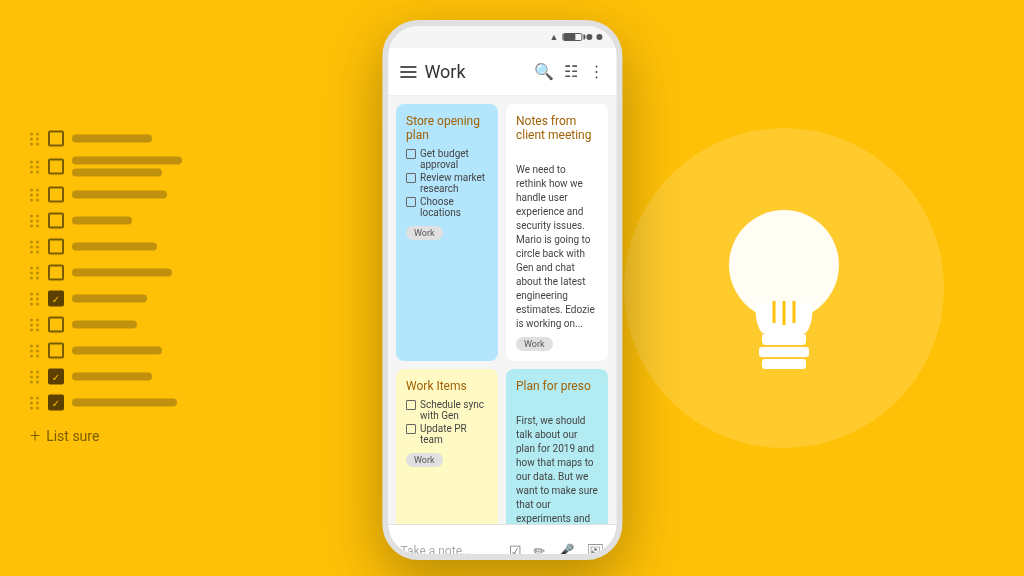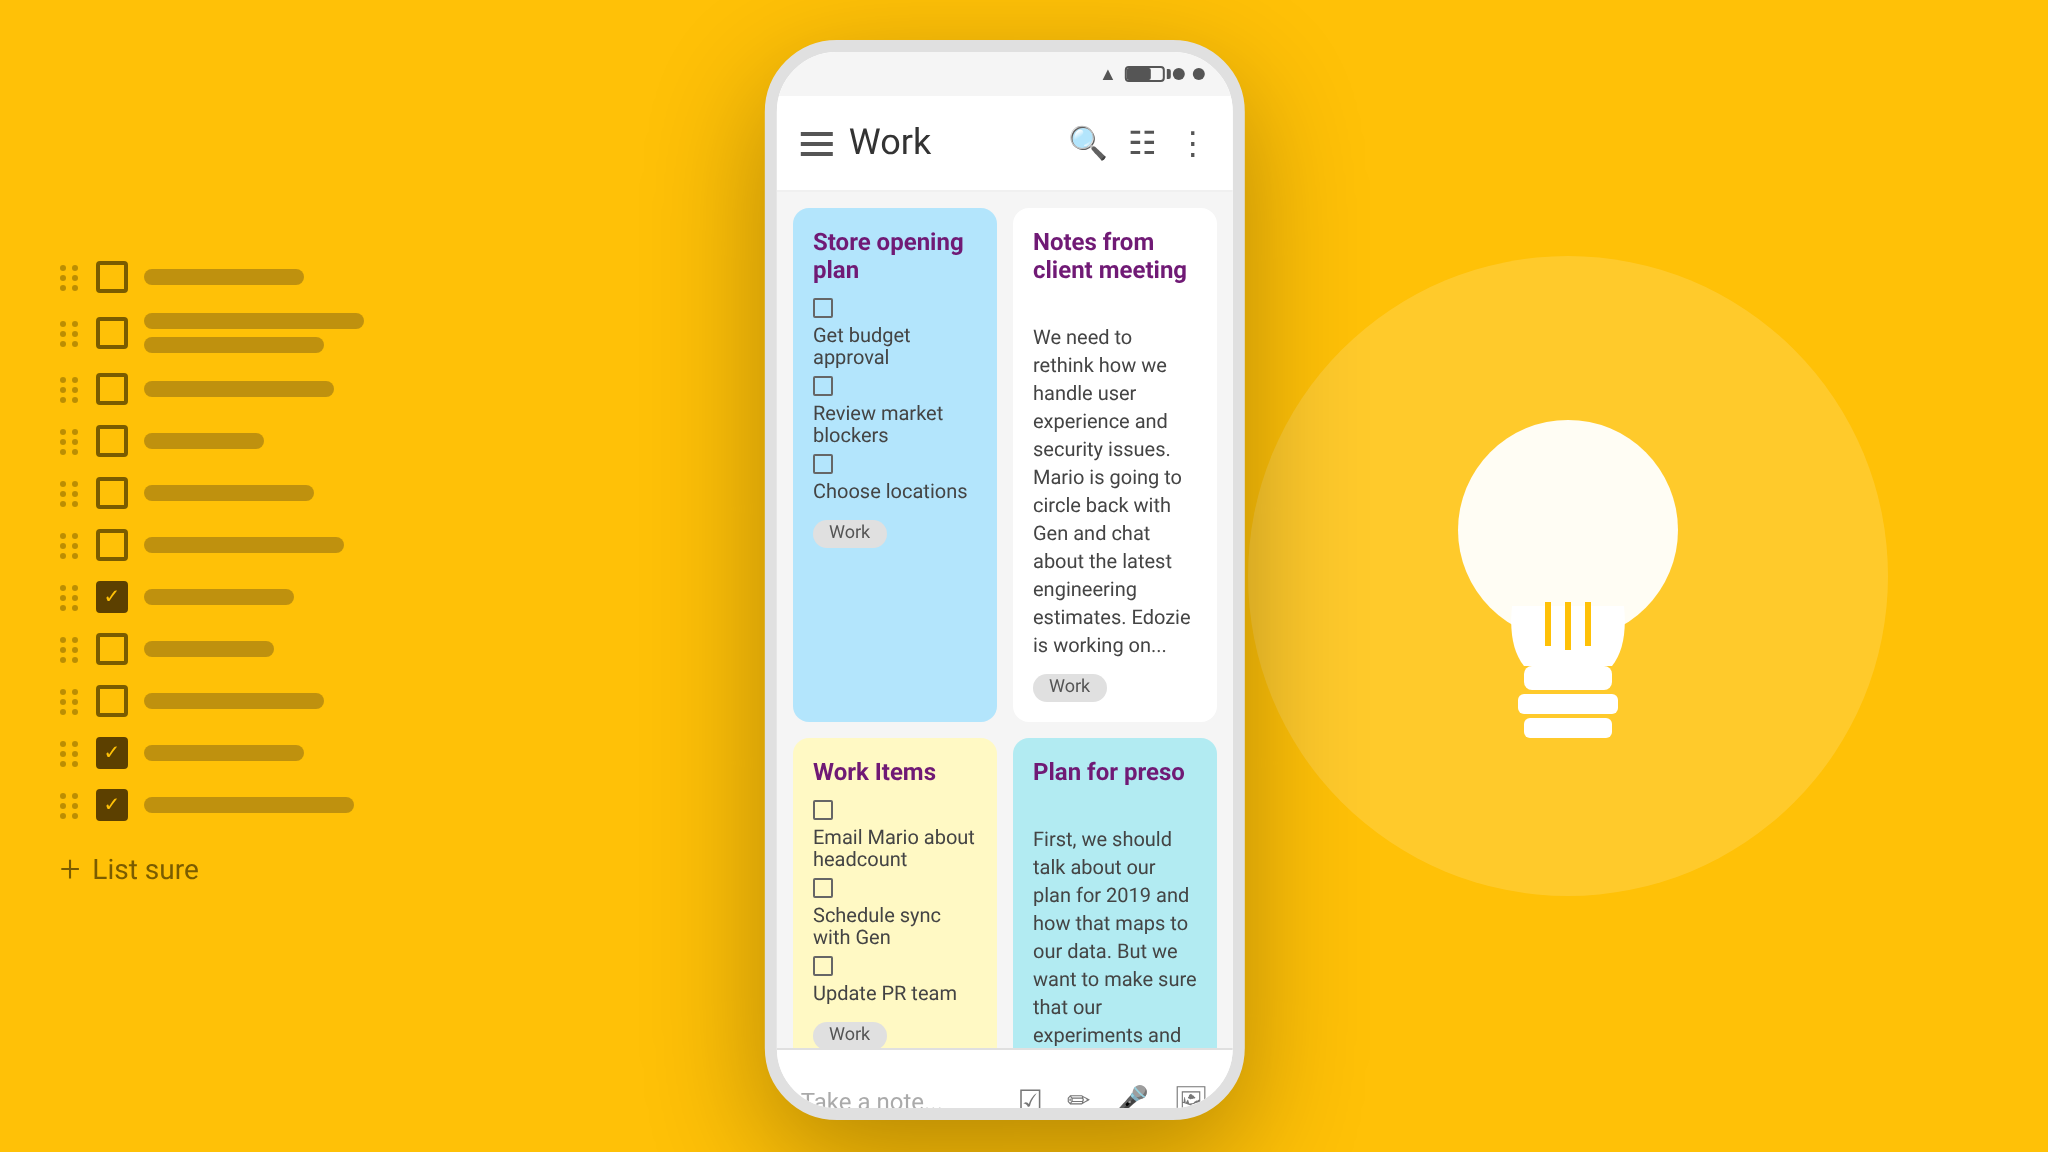--- a/index.html
+++ b/index.html
@@ -210,32 +210,31 @@
       padding: 10px;
       font-size: 11px;
     }
     .note-card.blue { background: #B3E5FC; }
     .note-card.yellow { background: #FFF9C4; }
     .note-card.teal { background: #B2EBF2; }
     .note-card.white { background: #ffffff; }
 
     .note-title {
       font-size: 12px;
-      font-weight: 700;
-      color: #701a75;
+      font-weight: 400;
+      color: #a16207;
       margin-bottom: 6px;
     }
     .note-checklist-item {
       display: flex;
       align-items: flex-start;
       gap: 4px;
       margin-bottom: 2px;
       font-size: 10px;
       color: #444;
-      flex-direction: column;
     }
     .note-checkbox {
       width: 10px;
       height: 10px;
       border: 1.5px solid #666;
       border-radius: 1px;
       flex-shrink: 0;
       margin-top: 1px;
     }
     .note-body {
@@ -481,41 +480,37 @@
   <div class="notes-area">
 
     <div class="note-card blue">
       <div class="note-title">Store opening plan</div>
       <div class="note-checklist-item">
         <div class="note-checkbox"></div>
         <span>Get budget approval</span>
       </div>
       <div class="note-checklist-item">
         <div class="note-checkbox"></div>
-        <span>Review market blockers</span>
+        <span>Review market research</span>
       </div>
       <div class="note-checklist-item">
         <div class="note-checkbox"></div>
         <span>Choose locations</span>
       </div>
       <span class="note-tag">Work</span>
     </div>
 
     <div class="note-card white">
       <div class="note-title">Notes from client meeting</div>
       <div class="note-body">We need to rethink how we handle user experience and security issues. Mario is going to circle back with Gen and chat about the latest engineering estimates. Edozie is working on...</div>
       <span class="note-tag">Work</span>
     </div>
 
     <div class="note-card yellow">
       <div class="note-title">Work Items</div>
-      <div class="note-checklist-item">
-        <div class="note-checkbox"></div>
-        <span>Email Mario about headcount</span>
-      </div>
       <div class="note-checklist-item">
         <div class="note-checkbox"></div>
         <span>Schedule sync with Gen</span>
       </div>
       <div class="note-checklist-item">
         <div class="note-checkbox"></div>
         <span>Update PR team</span>
       </div>
       <span class="note-tag">Work</span>
     </div>

